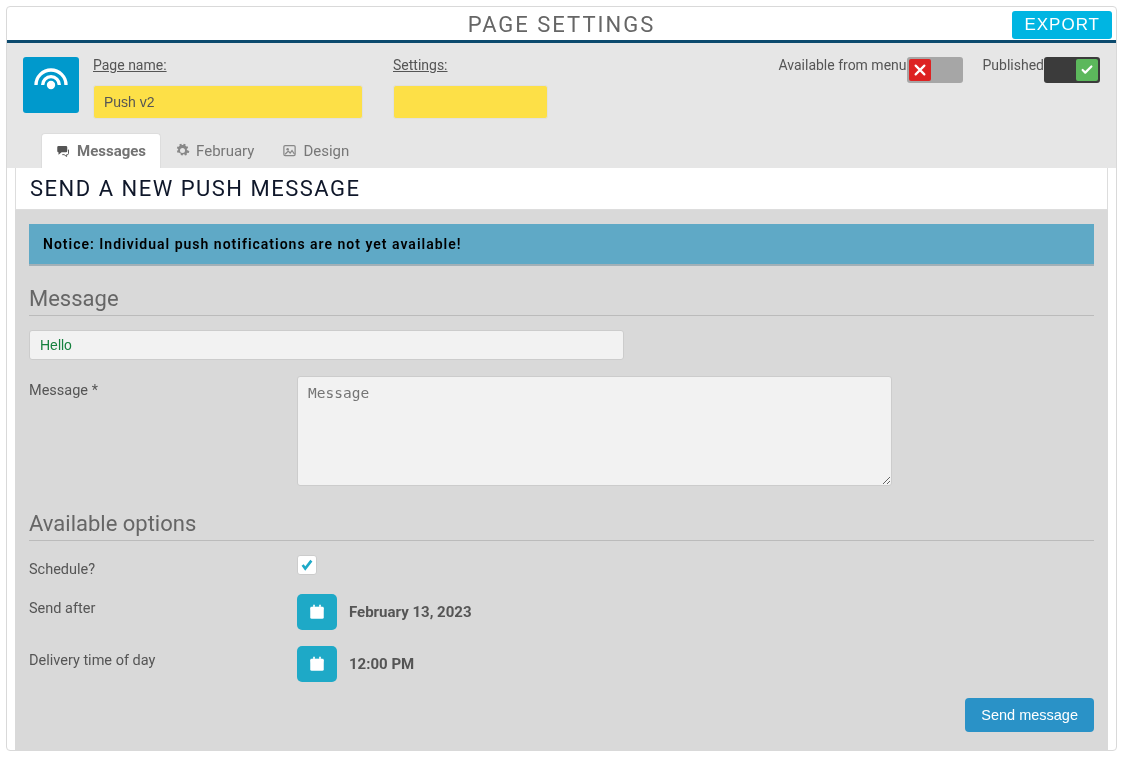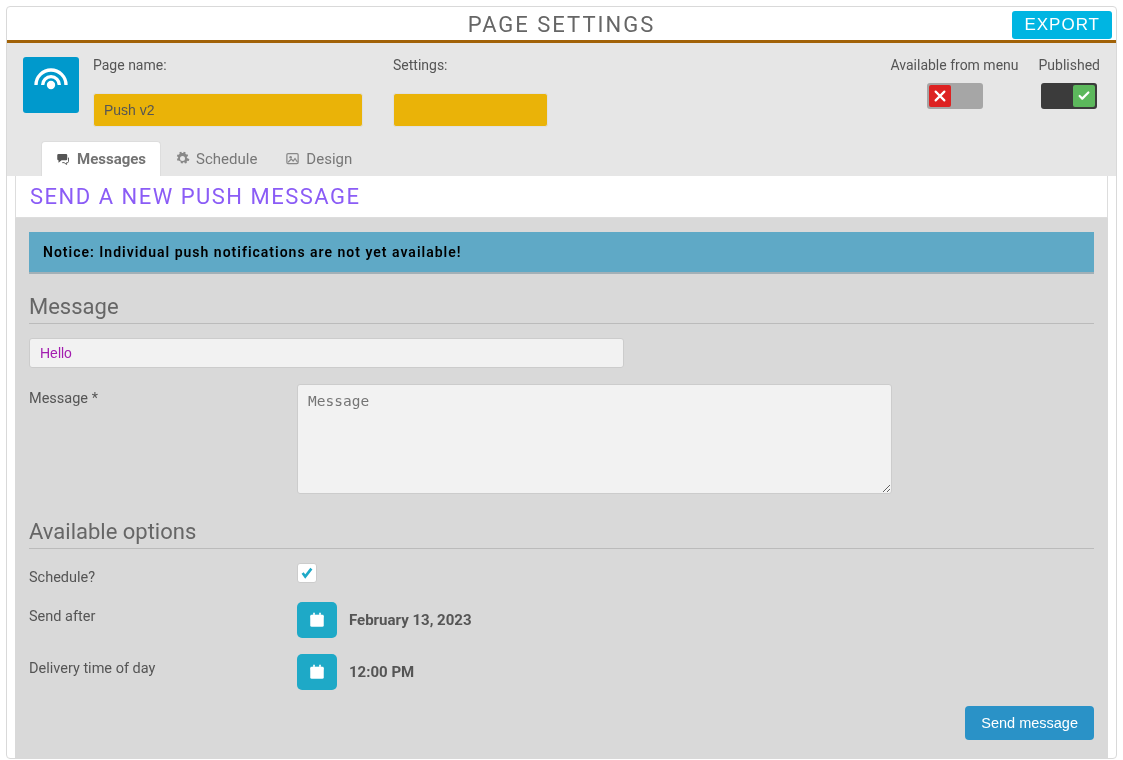--- a/index.html
+++ b/index.html
@@ -18,21 +18,21 @@
     margin: 6px;
     border: 1px solid #d9d9d9;
     border-radius: 4px;
     background: #fff;
   }
 
   
   .titlebar {
     position: relative;
     height: 36px;
-    border-bottom: 3px solid #a16207;
+    border-bottom: 3px solid #0c4a6e;
   }
   .titlebar .title {
     position:absolute; left:0; right:0; top:0; height:36px;
     text-align:center;
     font-size: 22px;
     letter-spacing: 2px;
     color: #666;
     line-height: 36px;
     font-weight: 400;
   }
@@ -61,29 +61,29 @@
     border-radius: 3px;
     display:flex; align-items:center; justify-content:center;
     margin-right: 14px;
     flex-shrink:0;
   }
   .push-icon svg { width: 40px; height:40px; fill:#fff; }
 
   .field-col { margin-right: 30px; }
   .field-col.small { width: 270px; }
   .field-col.subtitle { width: 155px; }
-  .field-label { font-size:14px; color:#555; margin-bottom:20px; }
+  .field-label { font-size:14px; color:#555; margin-bottom:12px;text-decoration:underline; }
   .txt-input {
     height: 34px; width:100%;
-    background:#eab308; border:1px solid #e0e0e0; border-radius:3px;
+    background:#fde047; border:1px solid #e0e0e0; border-radius:3px;
     padding: 0 10px; font-size:14px; color:#555;
   }
 
   .hp-right { margin-left:auto; display:flex; gap:20px; }
-  .hp-right .col { display:flex; flex-direction:column; align-items:center; }
+  .hp-right .col { display:flex; flex-direction:row; align-items:center; }
   .hp-right .lbl { font-size:14px; color:#555; margin-bottom:10px; }
   .toggle {
     width: 56px; height:26px; border-radius:3px; background:#a6a6a6;
     position:relative; cursor:pointer;
   }
   .toggle .knob {
     position:absolute; top:2px; width:22px; height:22px; border-radius:2px;
     display:flex; align-items:center; justify-content:center;
   }
   .toggle.off .knob { left:2px; background:#d22; }
@@ -106,21 +106,21 @@
   .tab.active {
     background:#fff; border:1px solid #ddd; border-bottom:none;
     border-top-left-radius:4px; border-top-right-radius:4px;
     color:#737373; font-weight:700;
   }
   .tab.active svg { fill:#555; }
 
   
   .msg-panel { background:#fff; border:1px solid #ddd; margin:0 8px; border-top:none; }
   .msg-panel h2 {
-    font-size:22px; letter-spacing:1.5px; color:#8b5cf6; font-weight:400;
+    font-size:22px; letter-spacing:1.5px; color:#0f172a; font-weight:400;
     padding: 8px 14px; margin:0;
   }
 
   .body-grey { background:#d9d9d9; padding: 14px 14px 18px 14px; margin:0 8px; }
   .notice {
     background:#5fa9c6; color:#000000; font-weight:600; letter-spacing:1px;
     padding: 12px 14px; border-radius:0;
     box-shadow: 0 2px 0 rgba(60,100,120,0.35);
     font-size:14px;
   }
@@ -128,21 +128,21 @@
   .sect-title {
     font-size:22px; color:#666; font-weight:400;
     border-bottom:1px solid #bbb; padding-bottom:4px; margin:22px 0 14px 0;
   }
 
   .form-row { display:flex; align-items:flex-start; margin-bottom:16px; }
   .form-row .lab { width: 268px; padding-top:6px; font-size:14.5px; color:#555; }
   .form-row .ctrl { flex:1; max-width:595px; }
   .form-row input[type=text] {
     width:100%; height:30px; border:1px solid #ccc; border-radius:3px;
-    background:#f2f2f2; padding:0 10px; font-size:14px; color:#a21caf;
+    background:#f2f2f2; padding:0 10px; font-size:14px; color:#15803d;
   }
   .form-row textarea {
     width:100%; height:110px; border:1px solid #ccc; border-radius:3px;
     background:#f2f2f2; padding:8px 10px; font-size:14.5px; color:#555; resize:both;
   }
 
   .chk {
     width:20px; height:20px; background:#fff; border:1px solid #ccc; border-radius:3px;
     display:inline-flex; align-items:center; justify-content:center; cursor:pointer;
   }
@@ -218,21 +218,21 @@
         <svg viewBox="0 0 24 24">
             <path d="M4 3h12a2 2 0 0 1 2 2v6a2 2 0 0 1-2 2H9l-5 4v-4a2 2 0 0 1-2-2V5a2 2 0 0 1 2-2z"></path>
             <path d="M20 9v6a2 2 0 0 1-2 2h-1v3l-4-3h-3" fill="none" stroke="#555" stroke-width="1.5"></path>
           </svg>
         <span>Messages</span>
       </div>
       <div class="tab">
         <svg viewBox="0 0 24 24">
             <path d="M12 8a4 4 0 1 0 0 8 4 4 0 0 0 0-8zm9 4l2 1-1 3-2-.5-1.5 1.5.5 2-3 1-1-2h-2l-1 2-3-1 .5-2L6 15l-2 .5-1-3 2-1v-2l-2-1 1-3 2 .5L7.5 4 7 2l3-1 1 2h2l1-2 3 1-.5 2L18 5.5l2-.5 1 3-2 1v2z" fill="#888"></path>
           </svg>
-        <span>Schedule</span>
+        <span>February</span>
       </div>
       <div class="tab">
         <svg viewBox="0 0 24 24">
             <rect x="3" y="4" width="18" height="16" rx="2" fill="none" stroke="#888" stroke-width="2"></rect>
             <circle cx="9" cy="10" r="2" fill="#888"></circle>
             <path d="M5 18l5-5 3 3 3-4 4 6" fill="none" stroke="#888" stroke-width="2"></path>
           </svg>
         <span>Design</span>
       </div>
     </div>

